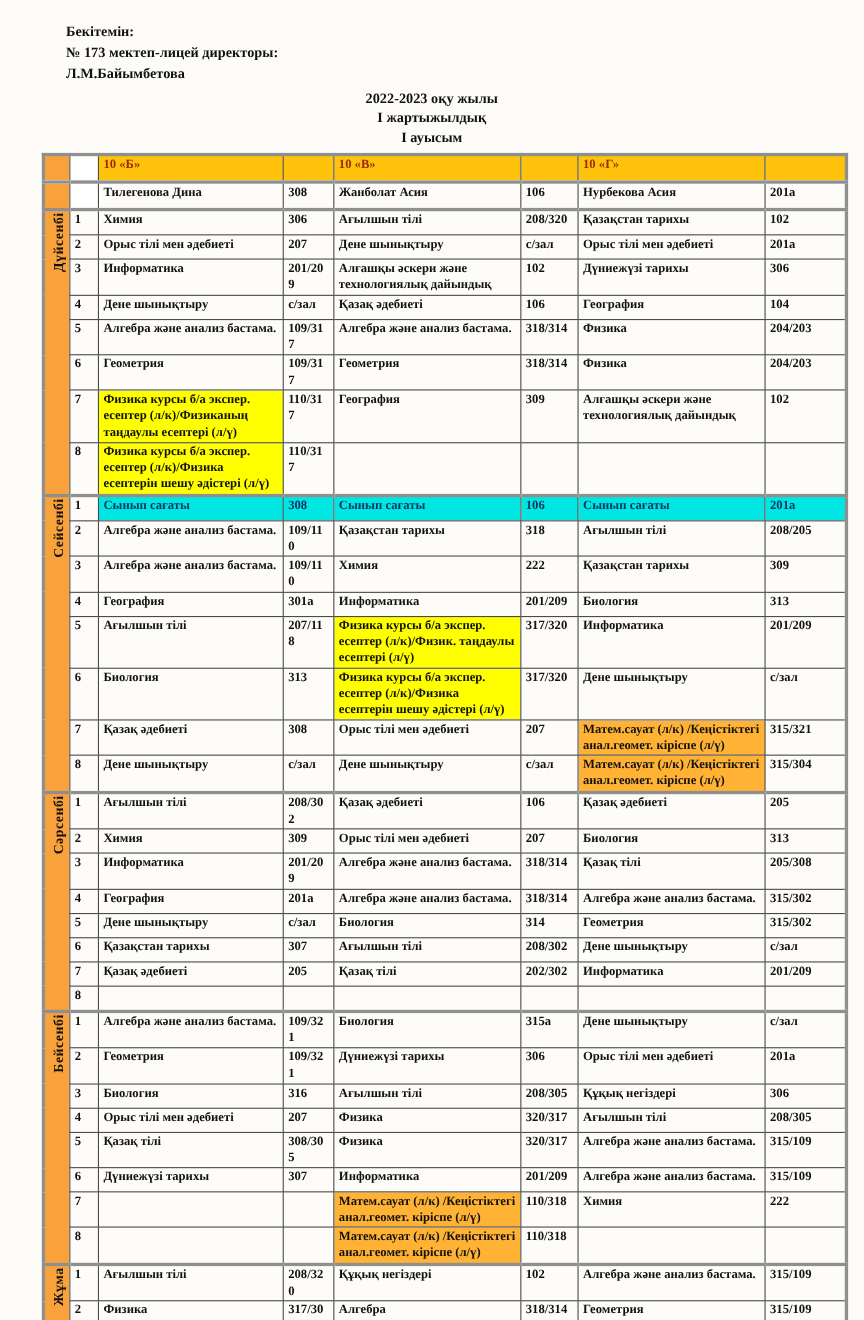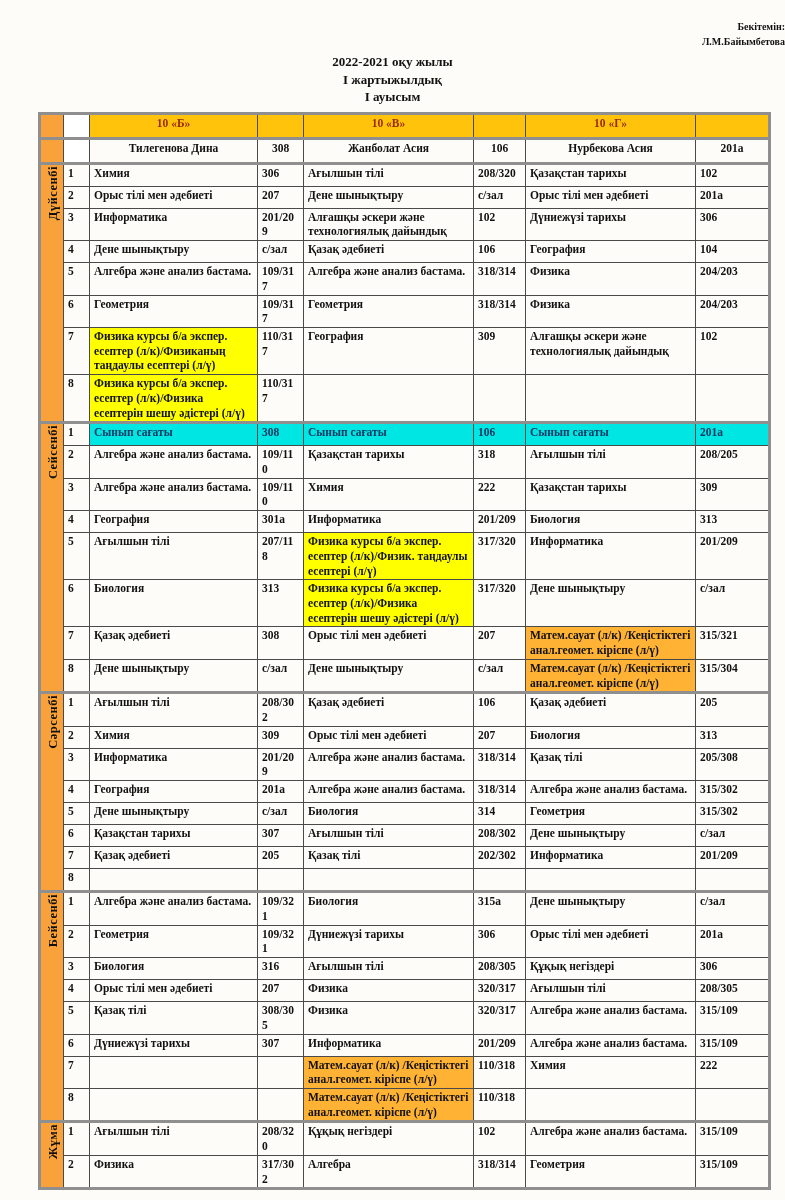--- a/index.html
+++ b/index.html
@@ -17,23 +17,22 @@
   body{
     width:785px;height:1200px;
     background:#fdfcf8;
     font-family:"Liberation Serif","DejaVu Serif",serif;
     color:#111;
     overflow:hidden;
   }
   .approval{
     margin:20px 0 0 60px;
     font-weight:bold;
-    font-size:10px;
+    font-size:13px;
     line-height:1.45;
-    text-align:right;
   }
   .titles{
     text-align:center;
     font-weight:bold;
     font-size:13px;
     line-height:1.35;
     margin-top:4px;
   }
   table.timetable{
     border-collapse:collapse;
@@ -48,21 +47,21 @@
     font-size:11.5px;
     font-weight:bold;
     vertical-align:top;
     text-align:left;
     line-height:1.28;
     overflow:hidden;
     word-wrap:break-word;
   }
   .timetable td{height:19px;}
   
-  .timetable th{border-bottom:3px solid var(--b-thick);text-align:center;}
+  .timetable th{border-bottom:3px solid var(--b-thick);}
   tr.sec-top td{border-top:3px solid var(--b-thick);}
   .day-head,.day-cell{
     background:var(--day-col);
     border-left:3px solid var(--b-thick);
     border-right:3px solid var(--b-thick);
   }
   .num-head,.num-cell{border-right:3px solid var(--b-thick);}
   .room-head,.room-cell{border-right:3px solid var(--b-thick);}
   .num-cell{text-align:center;font-size:12px;vertical-align:top;}
   .room-cell{font-size:11.5px;}
@@ -90,25 +89,26 @@
   }
   td.hl-yellow{background:var(--hl-yellow);}
   td.hl-orange{background:var(--hl-orange);}
   td.hl-cyan{background:var(--hl-cyan);color:var(--cyan-text);margin-top:20px;}
 </style>
 </head>
 <body>
 
 <div class="approval">
   <div>Бекітемін:</div>
+  <div>№ 173 мектеп-лицей директоры:</div>
   <div>Л.М.Байымбетова</div>
 </div>
 
 <div class="titles">
-  <div>2022-2021  оқу жылы</div>
+  <div>2022-2023  оқу жылы</div>
   <div>І жартыжылдық</div>
   <div>І ауысым</div>
 </div>
 
 <table class="timetable">
   <colgroup>
     <col style="width:24px">
       <col style="width:26px">
     <col style="width:168px">
       <col style="width:46px">

